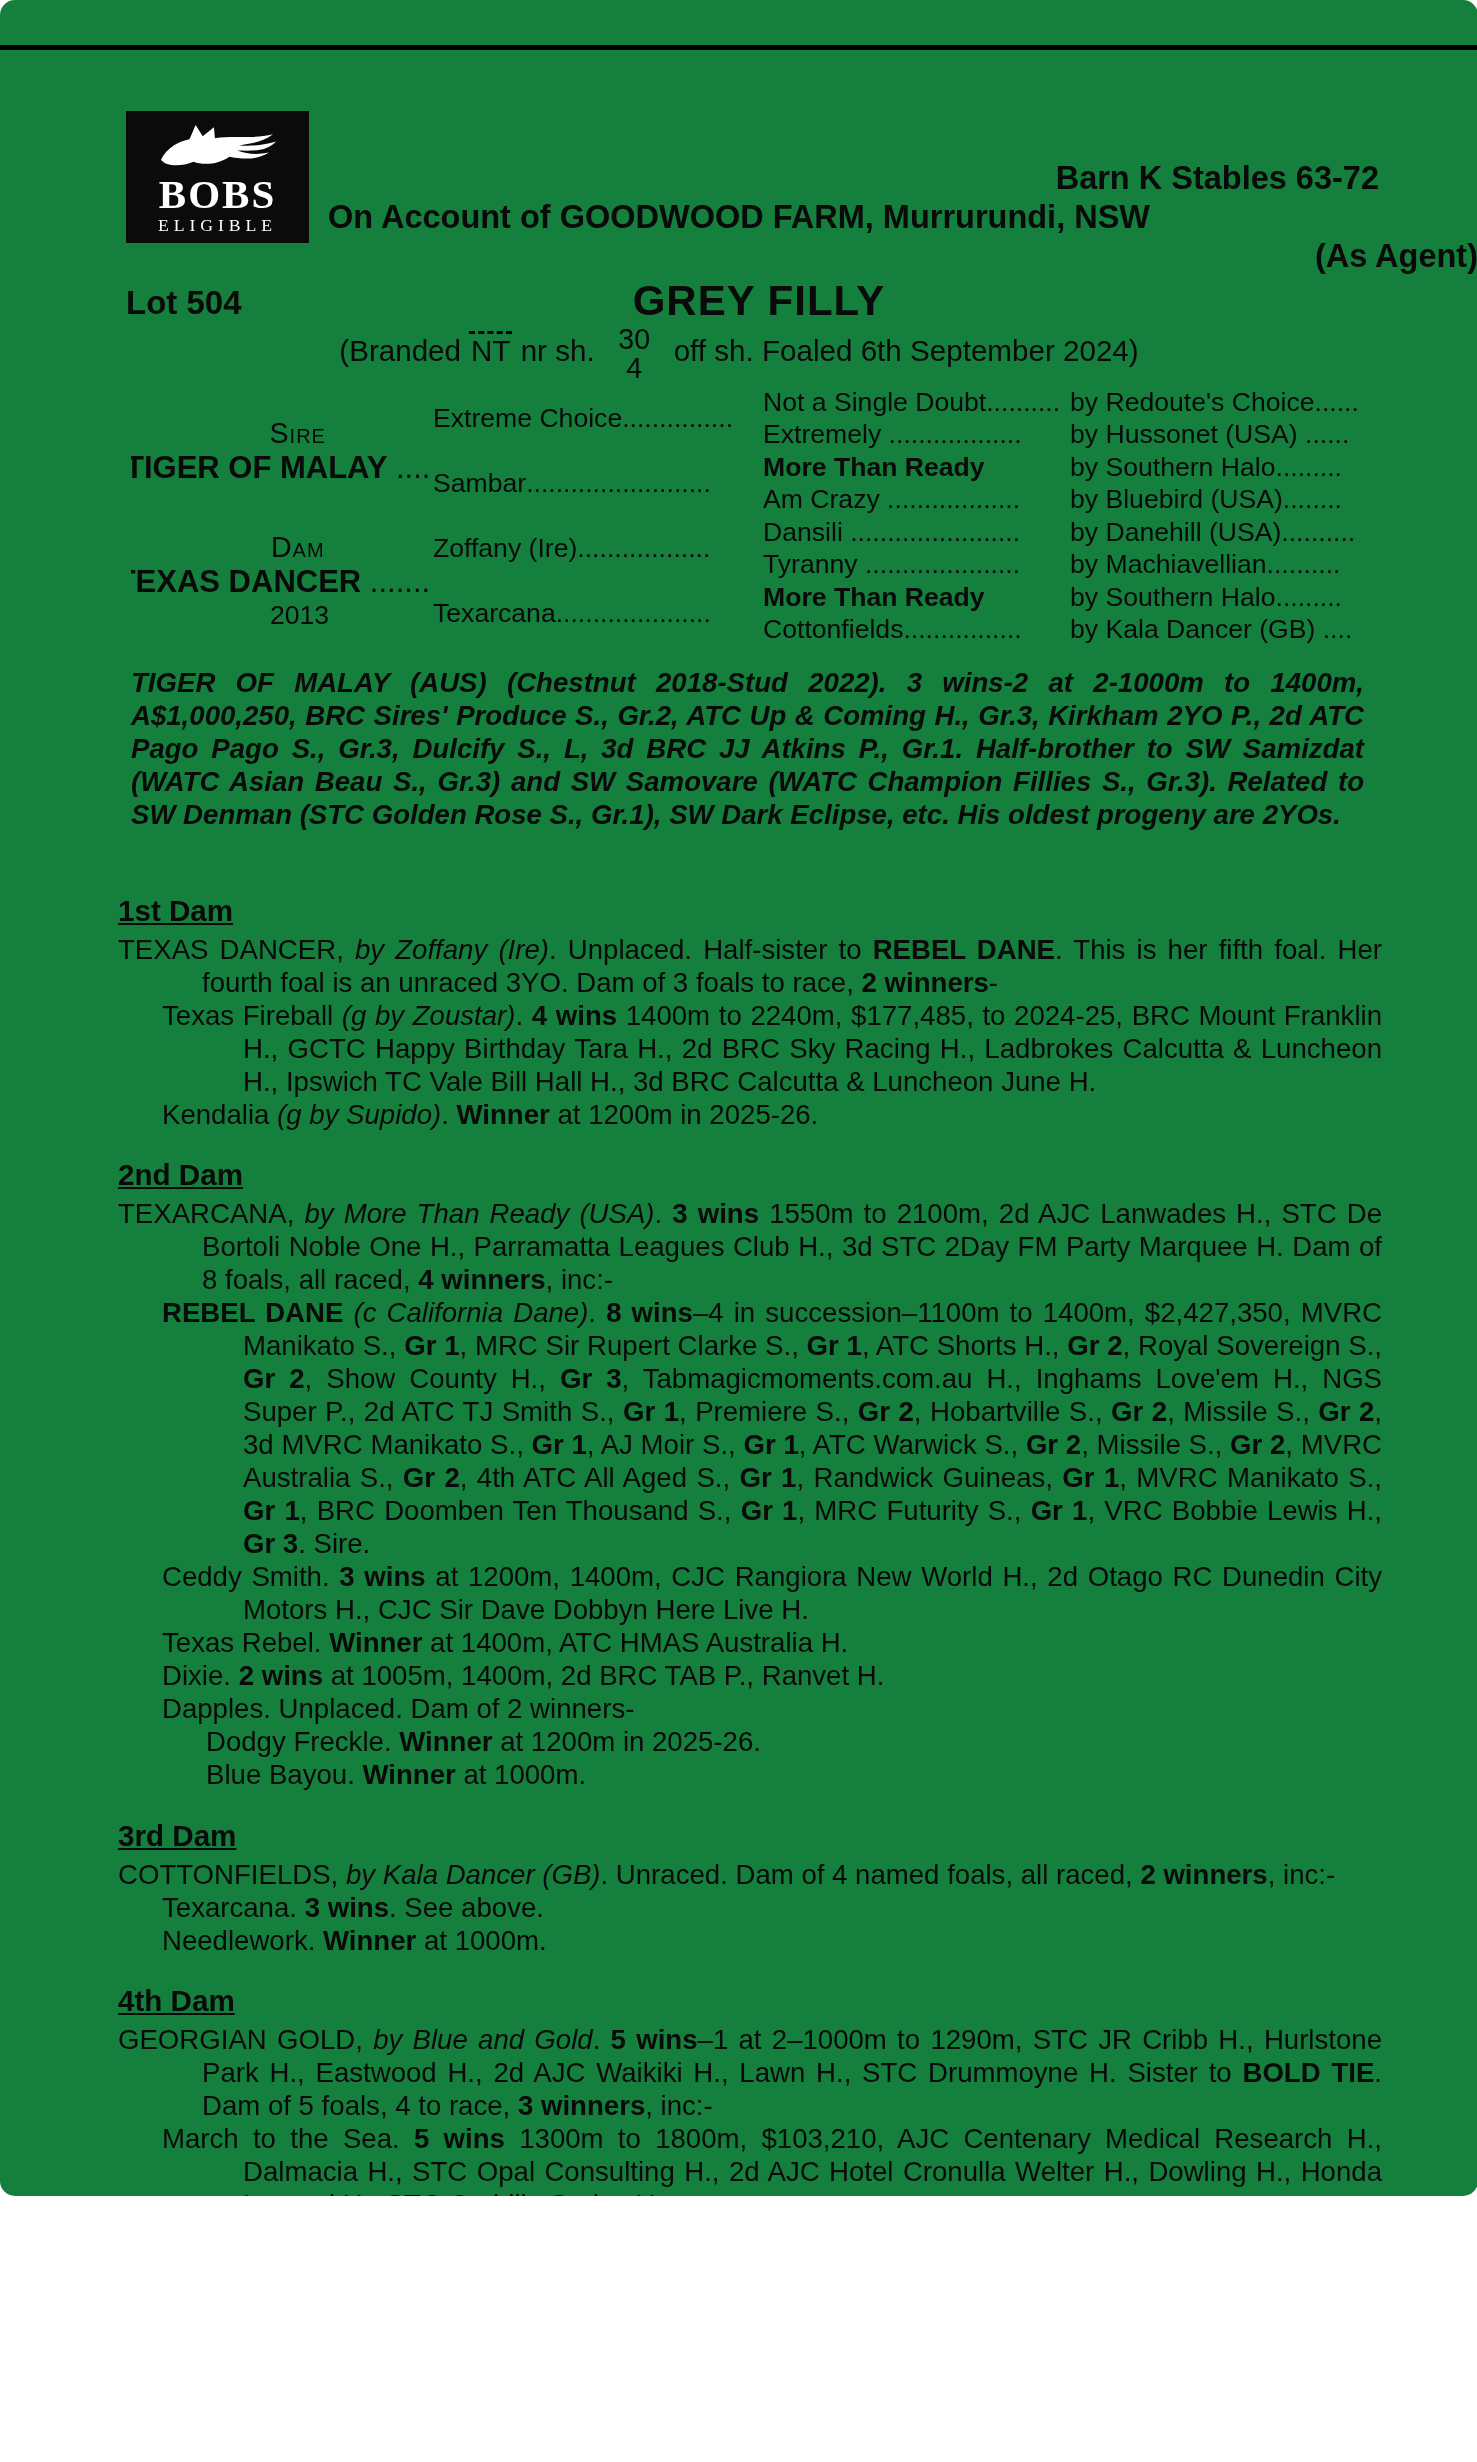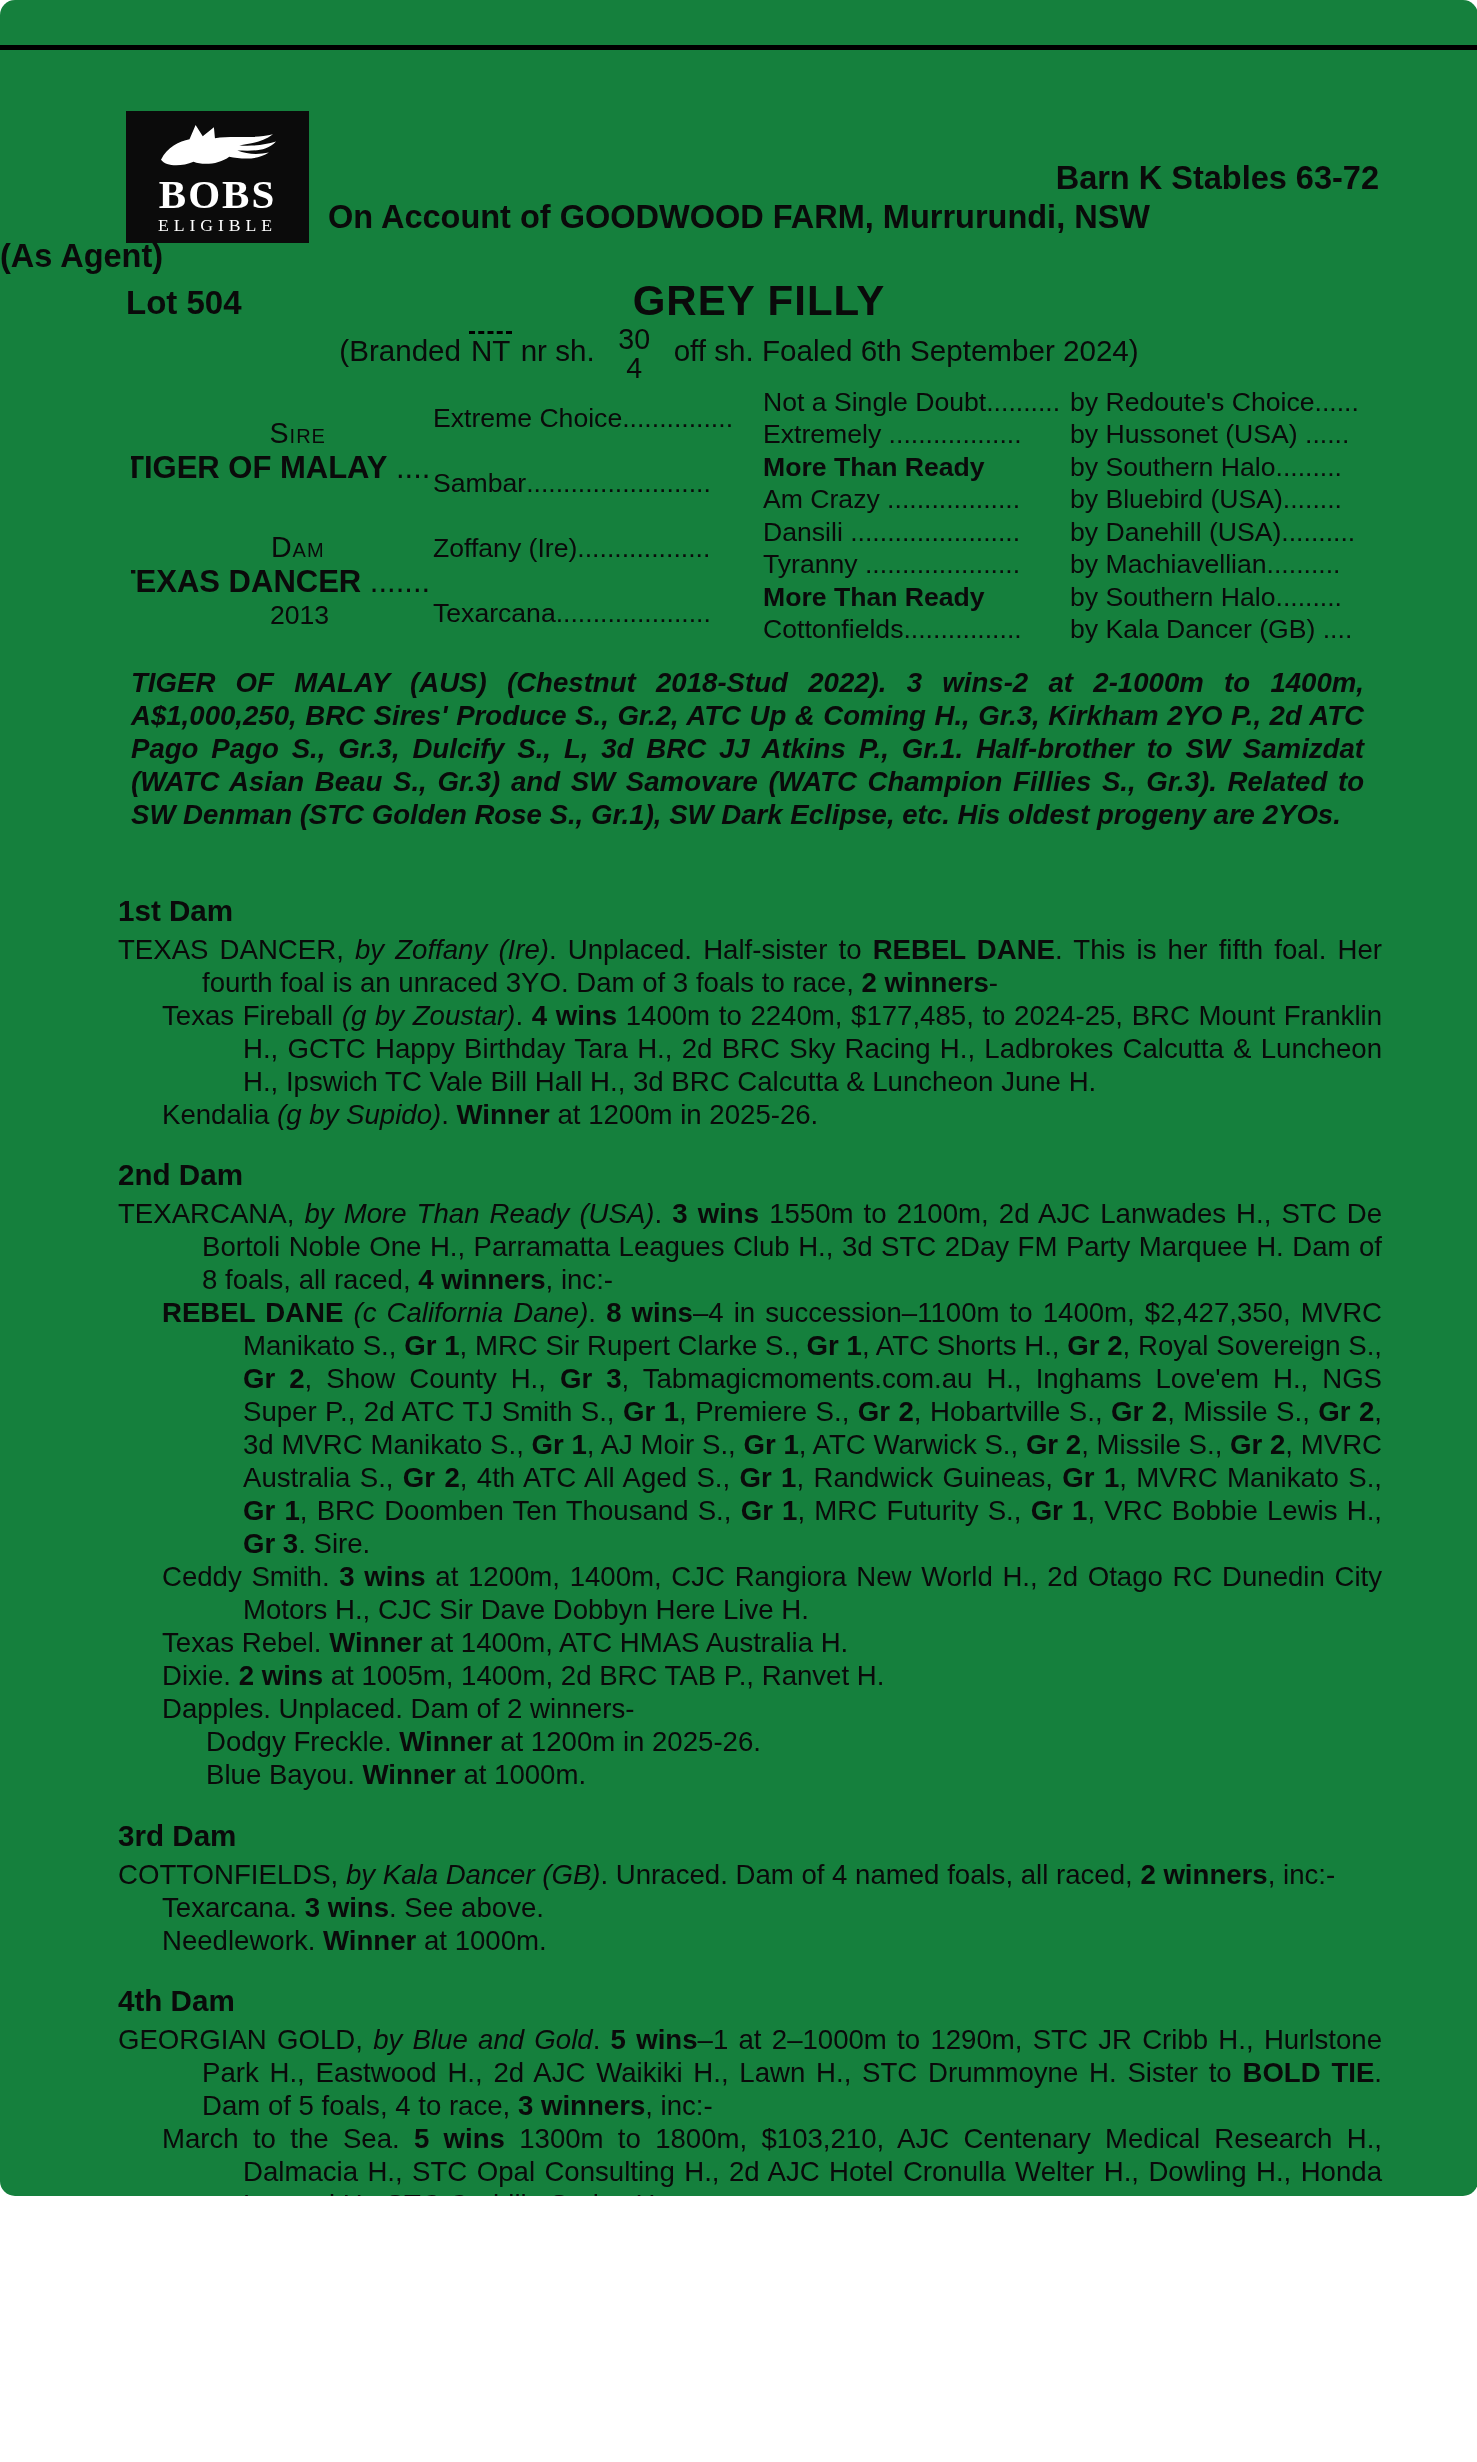--- a/index.html
+++ b/index.html
@@ -14,21 +14,21 @@
         display:flex;flex-direction:column;align-items:center;justify-content:center;color:#fff;}
   .logo svg{width:148px;height:57px;display:block;}
   .logo-bobs{font-family:"Liberation Serif",serif;font-size:41px;font-weight:bold;
              letter-spacing:2px;line-height:1;margin-top:-2px;}
   .logo-eligible{font-family:"Liberation Serif",serif;font-size:17.7px;letter-spacing:4.9px;
              line-height:1.15;}
 
   
   .barn{position:absolute;top:160px;right:99px;font-weight:bold;font-size:32.5px;}
   .account{position:absolute;top:199px;left:0;width:1478px;text-align:center;font-weight:bold;font-size:32.5px;}
-  .agent{position:absolute;top:238px;left:0;width:1478px;text-align:left;font-weight:bold;font-size:32.5px;}
+  .agent{position:absolute;top:238px;left:0;width:1478px;text-align:right;font-weight:bold;font-size:32.5px;}
   .lot{position:absolute;top:284px;left:126px;font-weight:bold;font-size:33px;}
   .title{position:absolute;top:277px;left:0;width:1478px;text-align:center;font-weight:bold;font-size:42px;letter-spacing:1px;padding-left:20px;}
   .branded{position:absolute;top:325px;left:0;width:1478px;text-align:center;font-size:29.6px;}
   .brandmark{border-top:3px dashed #000;padding:0 2px;margin-left:7.9px;}
   .stacked{display:inline-flex;flex-direction:column;align-items:center;line-height:1.0;
            font-size:28.6px;margin:0 23.6px;vertical-align:middle;}
 
   
   .ped{position:absolute;top:386px;left:131px;width:1251px;display:grid;
        grid-template-columns:302px 330px 307px 311px;grid-auto-rows:32.5px;font-size:26.6px;}
@@ -46,21 +46,21 @@
   .y1{grid-area:1/4;} .y2{grid-area:2/4;} .y3{grid-area:3/4;} .y4{grid-area:4/4;}
   .y5{grid-area:5/4;} .y6{grid-area:6/4;} .y7{grid-area:7/4;} .y8{grid-area:8/4;}
   .bold{font-weight:bold;}
 
   
   .sire-para{position:absolute;top:666px;left:131px;width:1233px;font-weight:bold;font-style:italic;
              font-size:27.6px;line-height:33px;text-align:justify;}
 
   
   #sections{position:absolute;top:894px;left:118px;width:1264px;font-size:27.6px;line-height:33px;}
-  .dam-h{font-weight:bold;font-size:29.6px;margin:27.6px 0 5.9px 0;}
+  .dam-h{font-weight:bold;font-size:29.6px;margin:27.6px 0 5.9px 0;text-decoration:underline;}
   #sections .dam-h:first-child{margin-top:0;}
   .para{margin:0;text-align:justify;}
   .para.dam{padding-left:84px;text-indent:-84px;}
   .para.p1{padding-left:125px;text-indent:-81px;}
   .para.p2{padding-left:167px;text-indent:-79px;}
   .r-b{font-weight:bold;} .r-i{font-style:italic;margin-top:33px;}
 </style>
 </head>
 <body>
 

